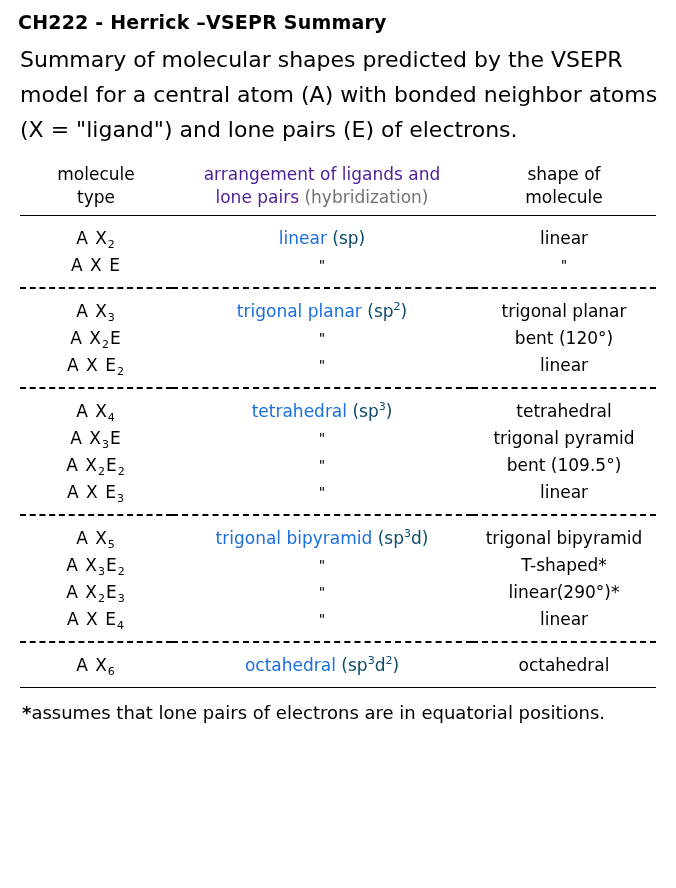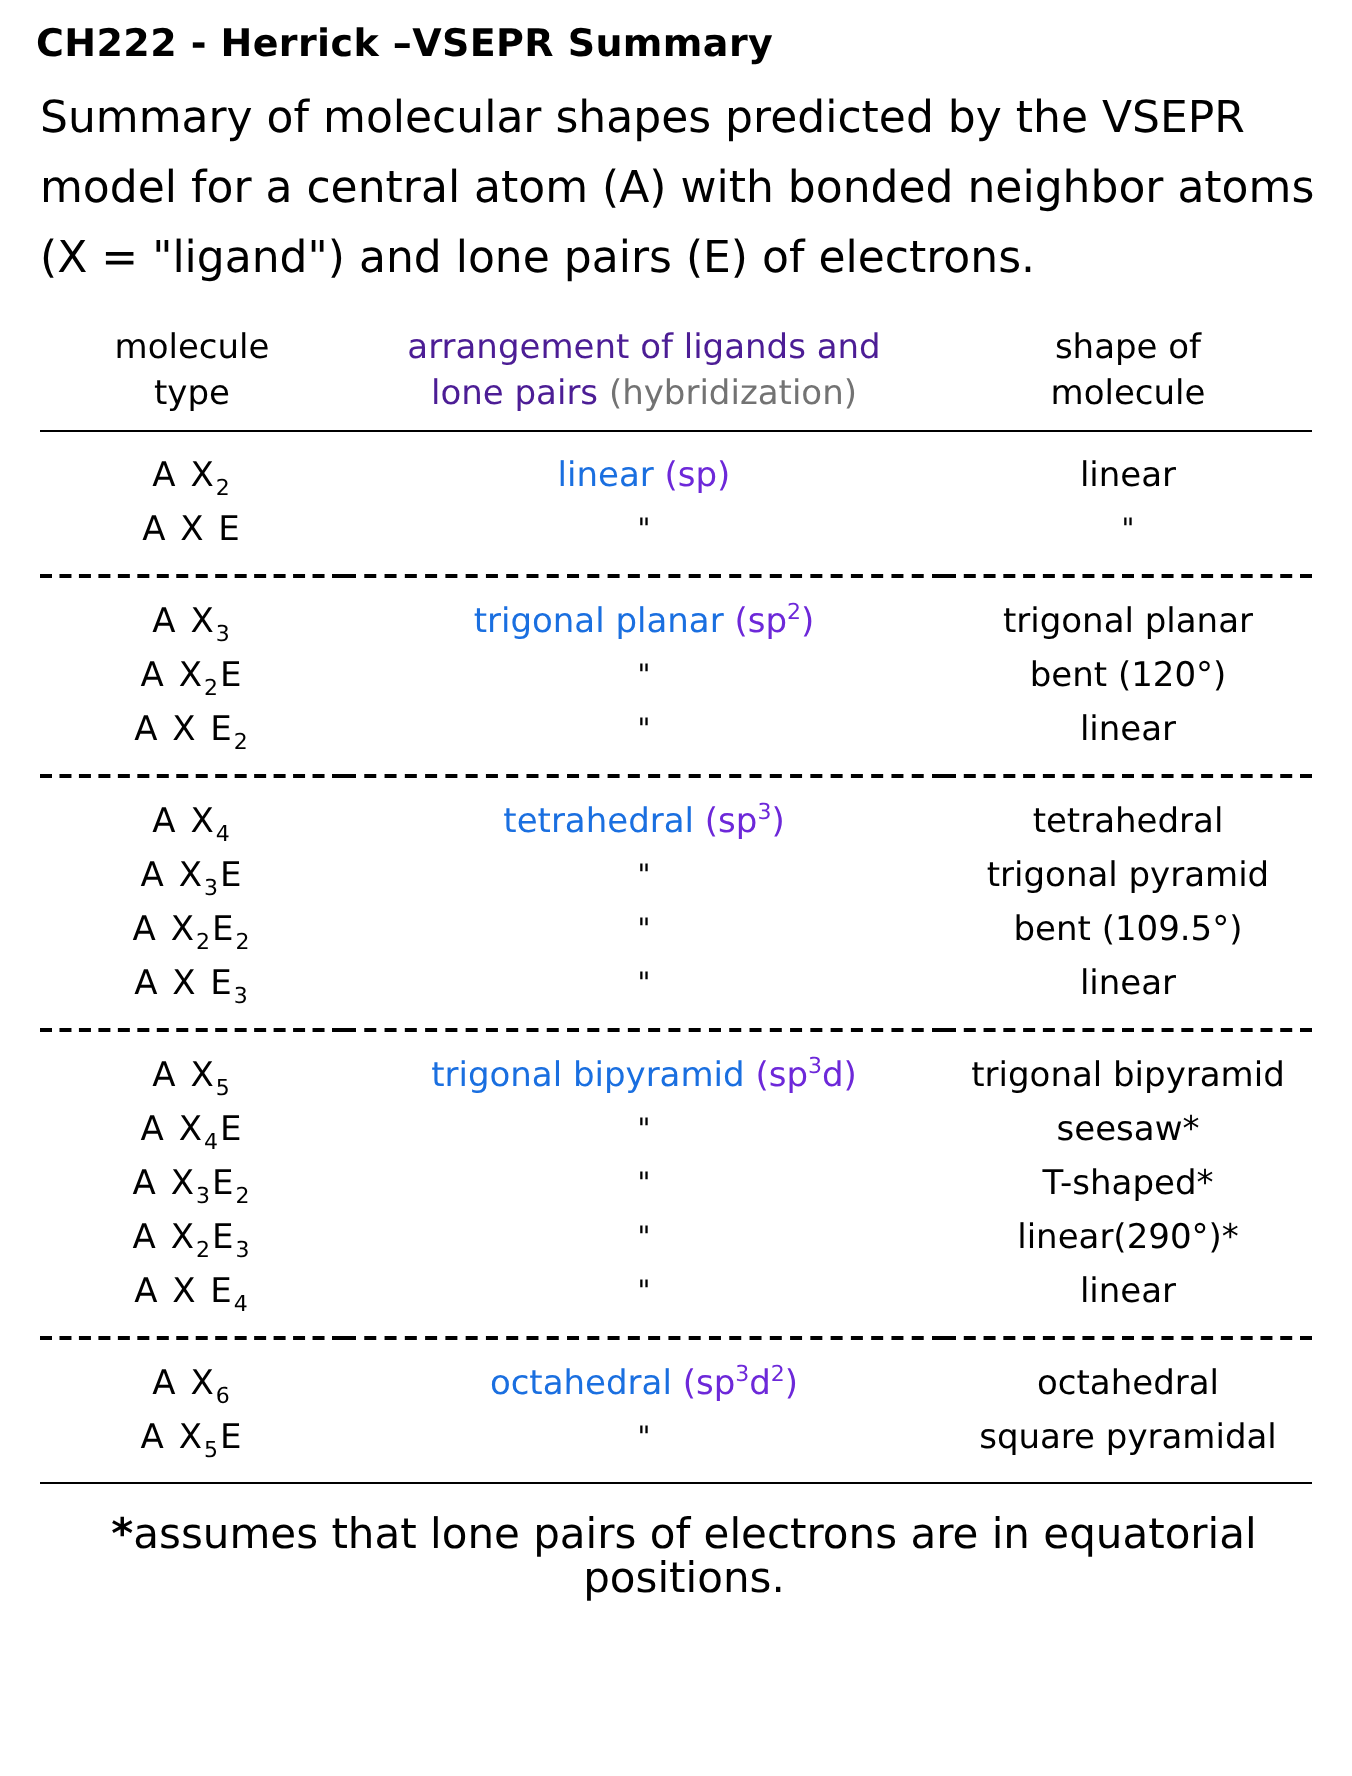--- a/index.html
+++ b/index.html
@@ -81,38 +81,37 @@
   }
   .type-cell {
     text-align: center;
     letter-spacing: 1px;
   }
   .type-cell .sym { display: inline-block; }
   .mid-cell {
     text-align: center;
   }
   .mid-cell .blue { color: #1a6fe0; }
-  .mid-cell .red  { color: #6d28d9; }
+  .mid-cell .red  { color: #0c4a6e; }
   .ditto {
     font-size: 14px;
     letter-spacing: 0;
   }
   .shape-cell {
     text-align: center;
   }
   sub, sup {
     font-size: 11px;
     line-height: 0;
   }
   .footnote {
-    font-size: 21px;
+    font-size: 18px;
     line-height: 22px;
     margin: 14px 0 0 8px;
     font-weight: bold;
-    text-align: center;
   }
   .footnote .normal { font-weight: normal; }
 </style>
 </head>
 <body>
 
 <div class="page">
 
   <h1 class="title">CH222 - Herrick –VSEPR Summary</h1>
 
@@ -217,25 +216,20 @@
         </tr>
         <tr class="spacer-row">
           <td colspan="3"></td>
         </tr>
         <tr class="row">
           <td class="type-cell"><span class="sym">A X<sub>5</sub></span></td>
           <td class="mid-cell"><span class="blue">trigonal bipyramid</span> <span class="red">(sp<sup>3</sup>d)</span></td>
           <td class="shape-cell">trigonal bipyramid</td>
         </tr>
         <tr class="row">
-          <td class="type-cell"><span class="sym">A X<sub>4</sub>E</span></td>
-          <td class="mid-cell"><span class="ditto">"</span></td>
-          <td class="shape-cell">seesaw*</td>
-        </tr>
-        <tr class="row">
           <td class="type-cell"><span class="sym">A X<sub>3</sub>E<sub>2</sub></span></td>
           <td class="mid-cell"><span class="ditto">"</span></td>
           <td class="shape-cell">T-shaped*</td>
         </tr>
         <tr class="row">
           <td class="type-cell"><span class="sym">A X<sub>2</sub>E<sub>3</sub></span></td>
           <td class="mid-cell"><span class="ditto">"</span></td>
           <td class="shape-cell">linear(290°)*</td>
         </tr>
         <tr class="row">
@@ -249,25 +243,20 @@
         <tr class="rule-dash">
           <td colspan="3"></td>
         </tr>
         <tr class="spacer-row">
           <td colspan="3"></td>
         </tr>
         <tr class="row">
           <td class="type-cell"><span class="sym">A X<sub>6</sub></span></td>
           <td class="mid-cell"><span class="blue">octahedral</span> <span class="red">(sp<sup>3</sup>d<sup>2</sup>)</span></td>
           <td class="shape-cell">octahedral</td>
-        </tr>
-        <tr class="row">
-          <td class="type-cell"><span class="sym">A X<sub>5</sub>E</span></td>
-          <td class="mid-cell"><span class="ditto">"</span></td>
-          <td class="shape-cell">square pyramidal</td>
         </tr>
         <tr class="spacer-row">
           <td colspan="3"></td>
         </tr>
         <tr class="rule-top">
           <td colspan="3"></td>
         </tr>
       </tbody>
   </table>
 

